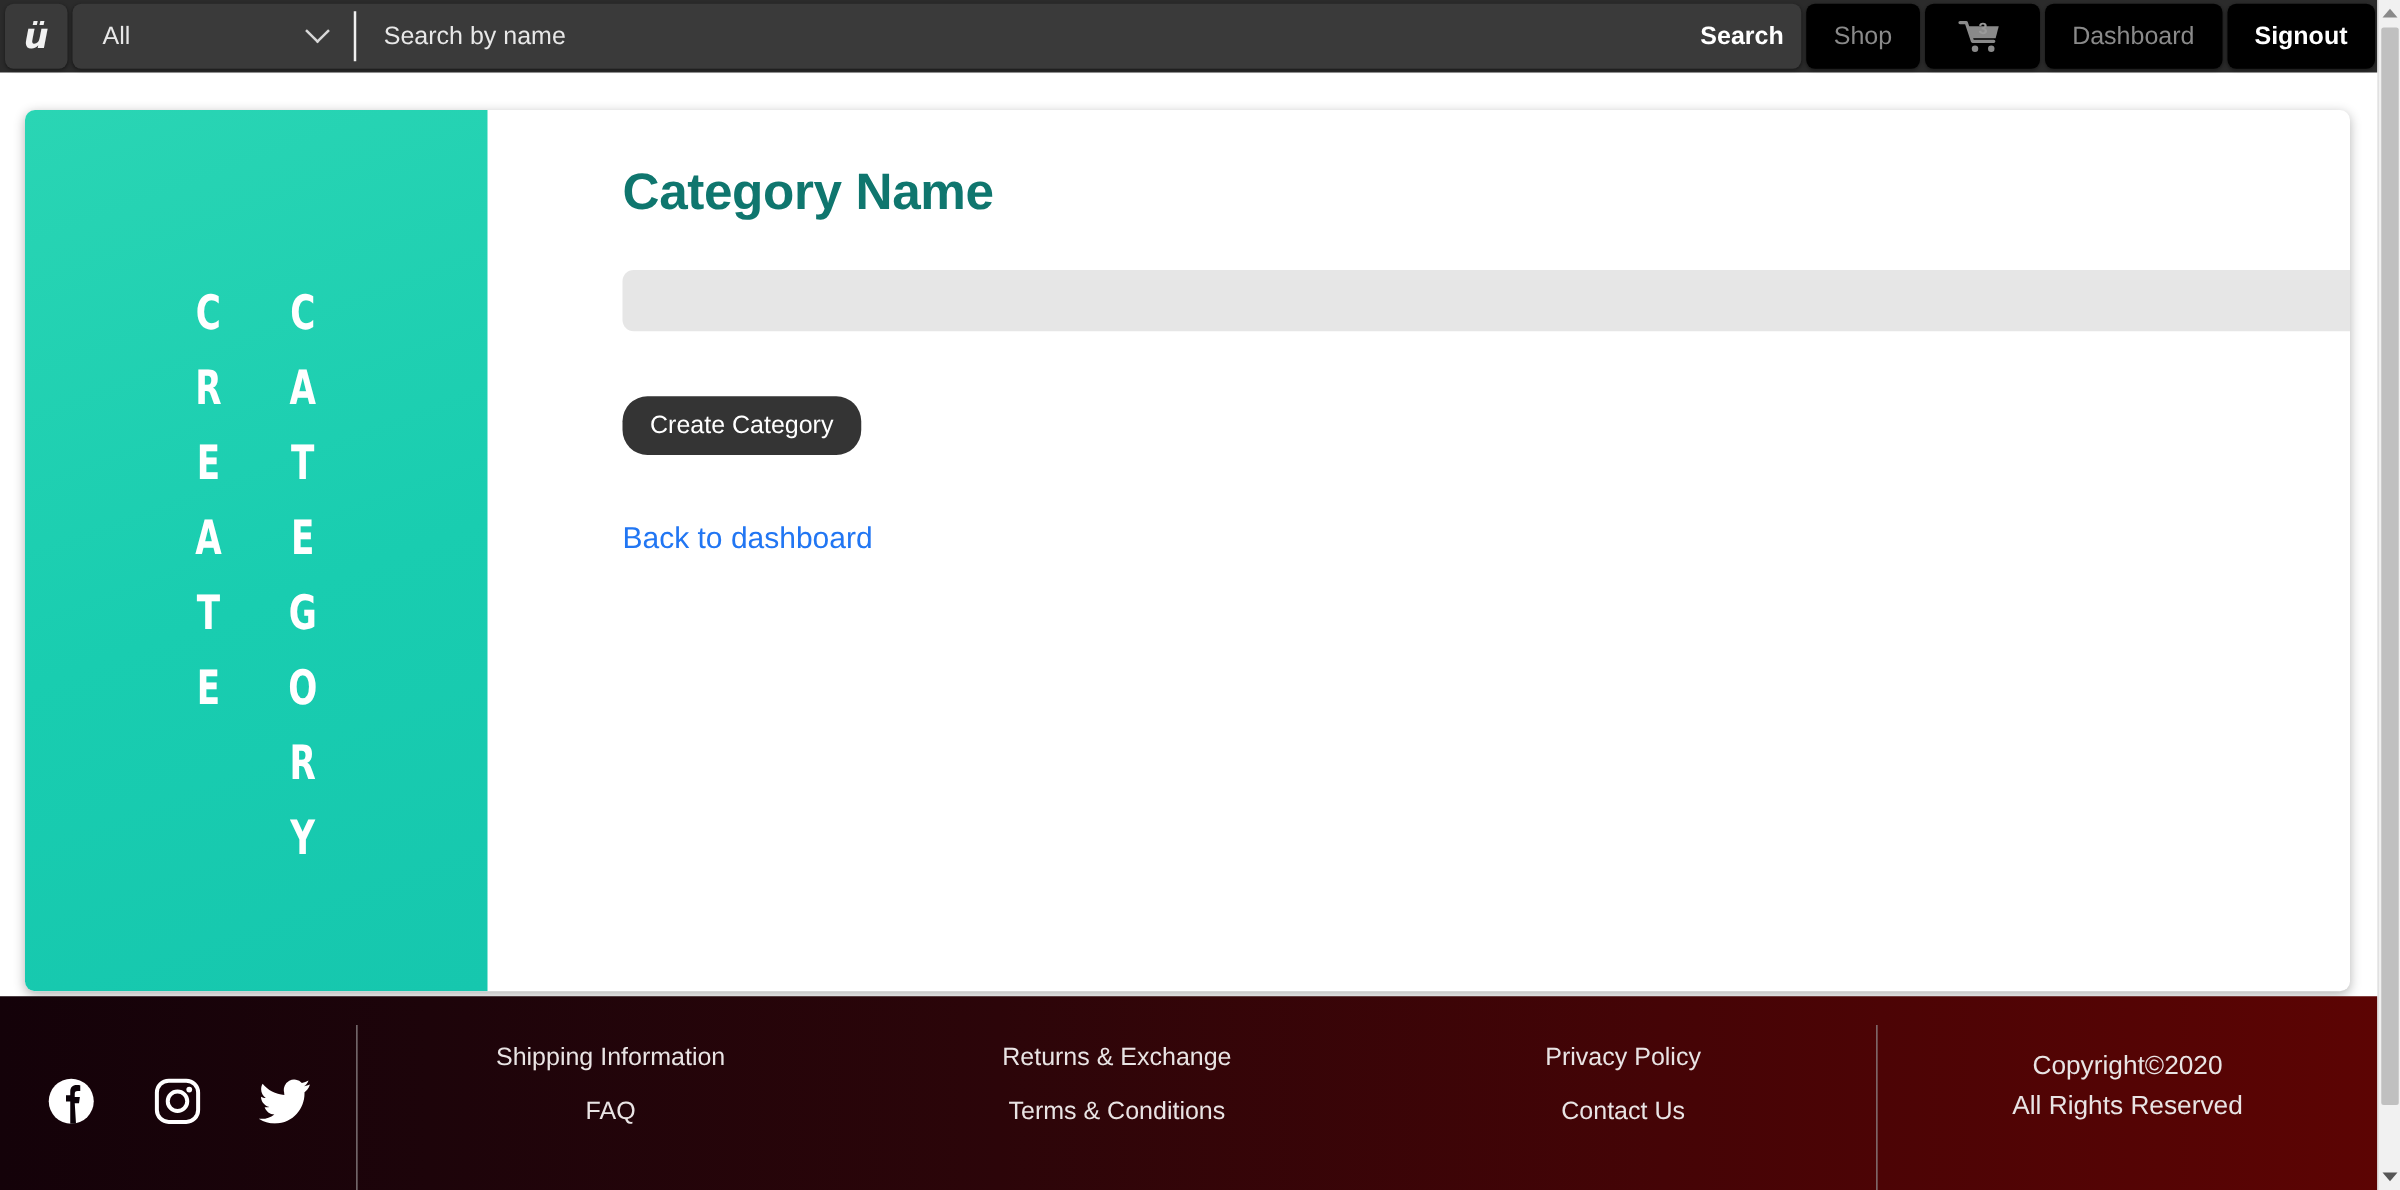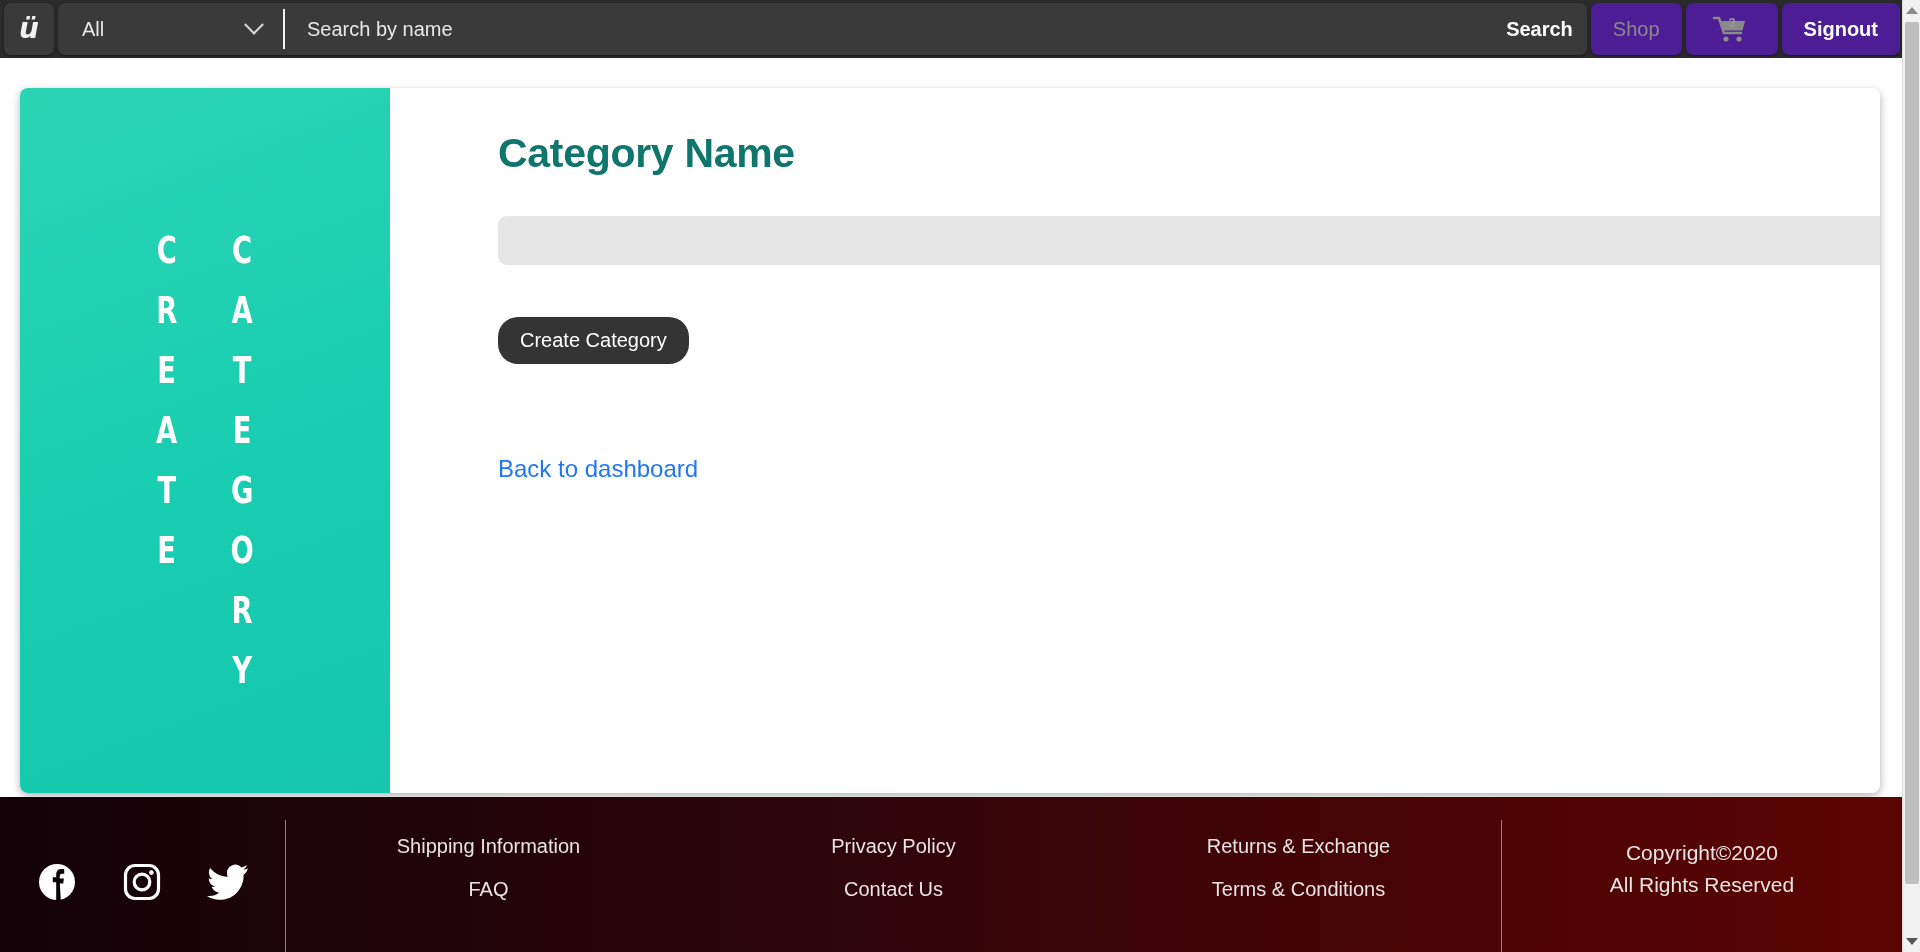--- a/index.html
+++ b/index.html
@@ -64,21 +64,21 @@
     font-family: "Liberation Sans", sans-serif;
   }
   .search-field::placeholder { color: #e8e8e8; opacity: 1; }
   .search-btn {
     display: flex; align-items: center; padding: 0 14px 0 12px;
     color: #ffffff; font-size: 20px; font-weight: bold;
     cursor: pointer; background: transparent; border: 0;
     font-family: "Liberation Sans", sans-serif;
   }
   .nav-btn {
-    background: #4c1d95;
+    background: #000000;
     border-radius: 7px;
     border: 0;
     display: flex; align-items: center; justify-content: center;
     padding: 0 22px;
     color: #8a8a8a; font-size: 20px;
     cursor: pointer;
     box-shadow: 0 1px 3px rgba(0,0,0,.45);
     font-family: "Liberation Sans", sans-serif;
     white-space: nowrap;
   }
@@ -140,21 +140,21 @@
     background: #343434;
     color: #ffffff;
     border: 0; border-radius: 20px;
     padding: 12px 22px;
     font-size: 20px;
     cursor: pointer;
     font-family: Liberation Sans, sans-serif;
   }
   .back-link {
     display: inline-block;
-    margin-top: 91px;
+    margin-top: 53px;
     color: #2176f3; font-size: 24px;
     text-decoration: none; cursor: pointer;
   }
 
   
   .footer {
     position: absolute;
     left: 0; bottom: 0;
     width: 1902px; height: 155px;
     background: linear-gradient(90deg, #140209 0%, #1d040a 18%, #2c0509 42%, #450406 70%, #5c0403 100%);
@@ -229,20 +229,21 @@
       <svg width="40" height="30" viewBox="0 0 40 30" fill="none" aria-hidden="true">
         <path d="M2 4 h5 l5 15 h17" stroke="#8a8a8a" stroke-width="2.6" stroke-linecap="round" stroke-linejoin="round"></path>
         <path d="M8.5 7 H33 L30.5 16.5 H11.8 Z" fill="#8a8a8a"></path>
         <circle cx="14" cy="25" r="2.6" fill="#8a8a8a"></circle>
         <circle cx="27" cy="25" r="2.6" fill="#8a8a8a"></circle>
       </svg>
       <span class="cart-badge">3</span>
     </span>
   </button>
 
+  <button class="nav-btn">Dashboard</button>
 
   <button class="nav-btn strong">Signout</button>
 </div>
 
 <div class="card">
 
   <div class="panel">
     <div class="vword">
         <span>C</span>
         <span>R</span>
@@ -300,27 +301,27 @@
   </div>
 
   <div class="f-div"></div>
 
   <div class="f-col">
     <a>Shipping Information</a>
     <a>FAQ</a>
   </div>
 
   <div class="f-col">
+    <a>Returns &amp; Exchange</a>
+    <a>Terms &amp; Conditions</a>
+  </div>
+
+  <div class="f-col">
     <a>Privacy Policy</a>
     <a>Contact Us</a>
-  </div>
-
-  <div class="f-col">
-    <a>Returns &amp; Exchange</a>
-    <a>Terms &amp; Conditions</a>
   </div>
 
   <div class="f-div"></div>
 
   <div class="f-copy">
     <span>Copyright©2020</span>
     <span>All Rights Reserved</span>
   </div>
 </div>
 

